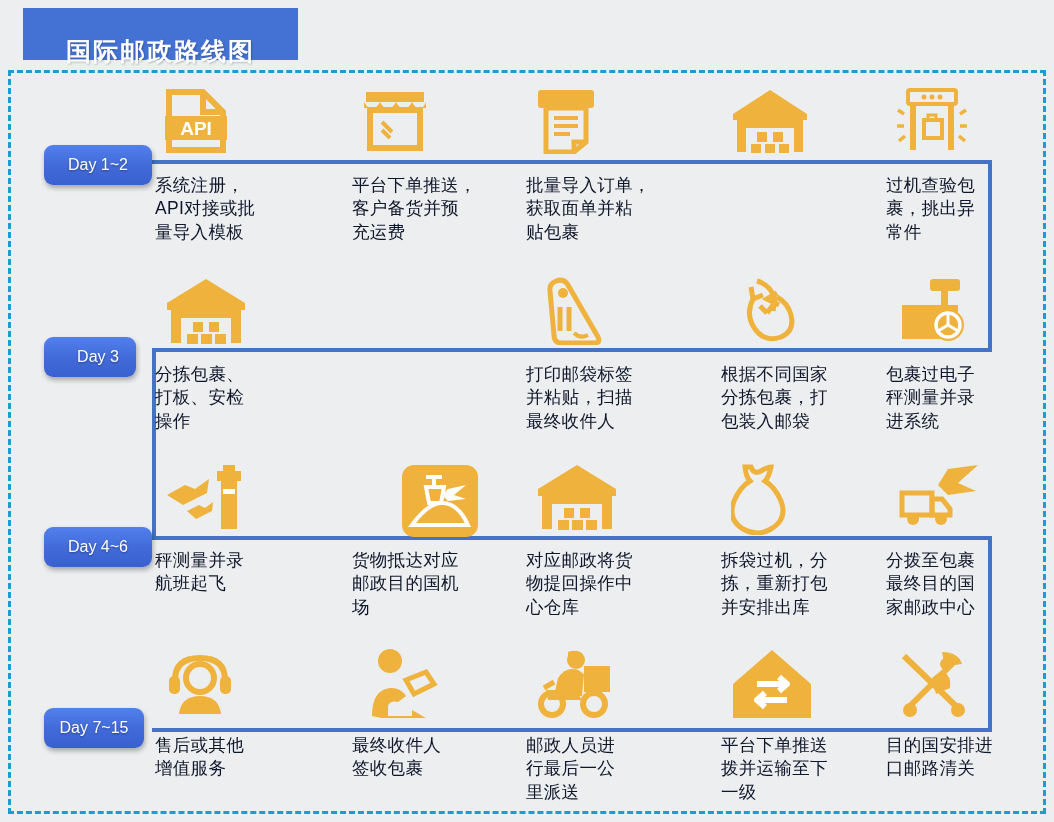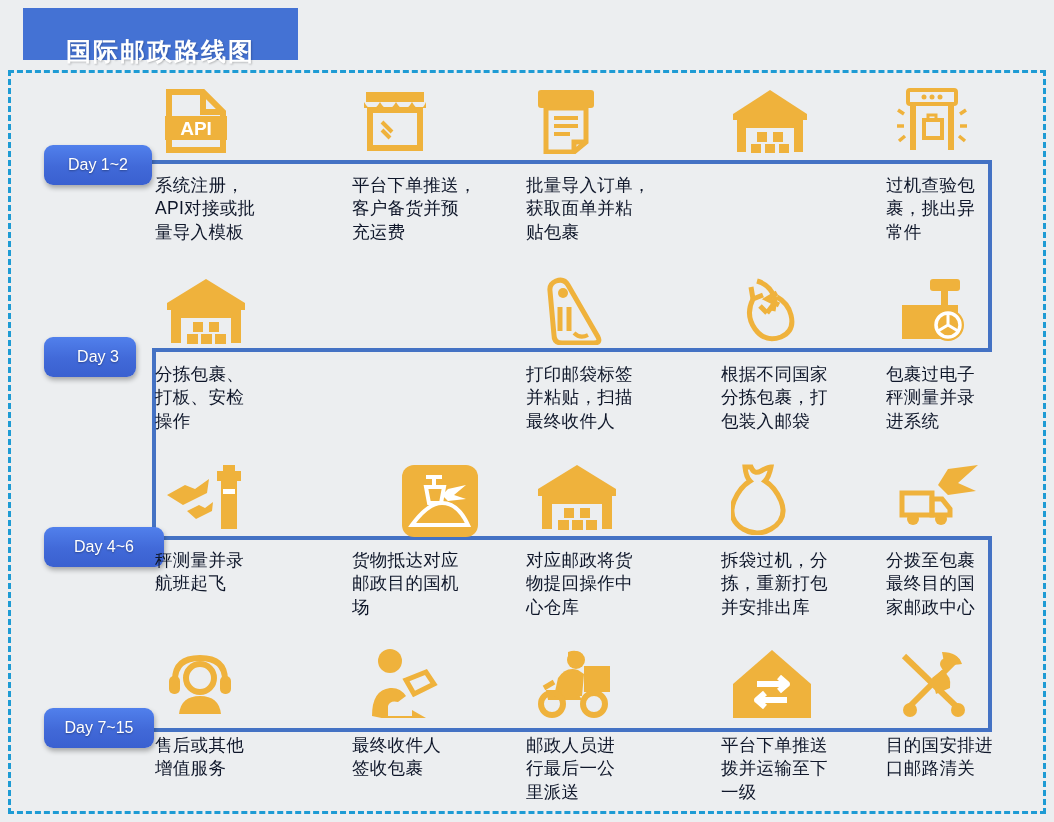--- a/index.html
+++ b/index.html
@@ -44,22 +44,22 @@
     display: flex; align-items: center; justify-content: center;
     padding: 0 14px;
   }
   .day-badge span {
     color: #ffffff; font-size: 16px; font-weight: normal;
     text-shadow: 0 1px 2px rgba(0,0,0,.35);
     white-space: nowrap;
   }
   #day-0 { left: 44px;  top: 145px; width: 108px; }
   #day-1 { left: 44px;  top: 337px; width: 92px; padding-left: 30px;  }
-  #day-2 { left: 44px;  top: 527px; width: 120px; }
-  #day-3 { left: 44px;  top: 708px; width: 110px; }
+  #day-2 { left: 44px;  top: 527px; width: 108px; }
+  #day-3 { left: 44px;  top: 708px; width: 100px; }
 
   
   .snake { position: absolute; background: #4472C4; }
 
   
   .rows { position: absolute; left: 0; top: 0; width: 1054px; height: 822px; }
   .row { position: absolute; left: 155px; width: 880px; height: 185px; }
   #row-0 { top: 88px; }
   #row-1 { top: 277px; }
   #row-2 { top: 463px; }

